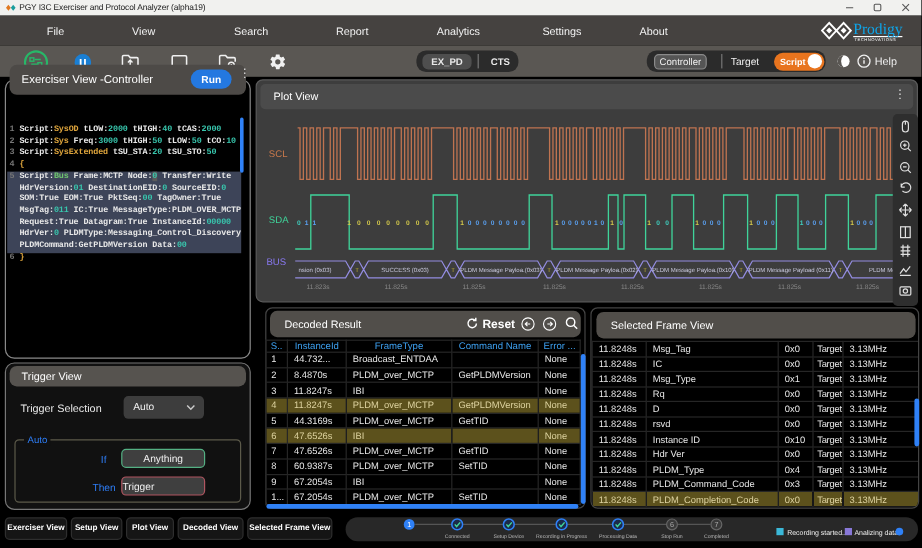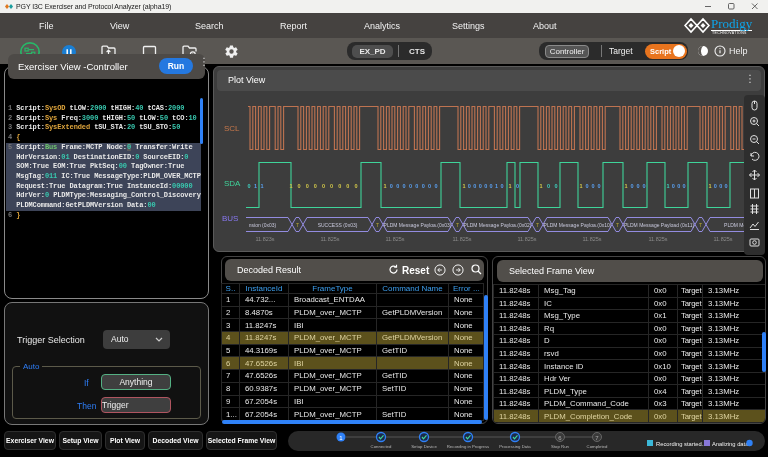--- a/index.html
+++ b/index.html
@@ -127,20 +127,23 @@
   <span class="w">HdrVersion:</span><span class="v">01</span><span class="w"> DestinationEID:</span><span class="v">0</span><span class="w"> SourceEID:</span><span class="v">0</span>
   <span class="w">SOM:True EOM:True PktSeq:</span><span class="v">00</span><span class="w"> TagOwner:True</span>
   <span class="w">MsgTag:</span><span class="v">011</span><span class="w"> IC:True MessageType:PLDM_OVER_MCTP</span>
   <span class="w">Request:True Datagram:True InstanceId:</span><span class="v">00000</span>
   <span class="w">HdrVer:</span><span class="v">0</span><span class="w"> PLDMType:Messaging_Control_Discovery</span>
   <span class="w">PLDMCommand:GetPLDMVersion Data:</span><span class="v">00</span></span>
 6 <span class="y">}</span></div>
 <div class="abs" style="left:200px;top:98px;width:3px;height:46px;background:#2f81f7;border-radius:2px;"></div>
 
 <div class="panel" style="left:4px;top:302px;width:205px;height:123px;border-color:#777;background:#111;"></div>
+<div class="phead" style="left:8px;top:305px;width:197px;height:17px;background:#56534f;">
+ <div class="abs" style="left:10px;top:4px;font-size:9px;">Trigger View</div>
+</div>
 <div class="abs" style="left:17px;top:335px;color:#e8e8e8;font-size:9px;">Trigger Selection</div>
 <div class="abs" style="left:103px;top:330px;width:67px;height:19px;background:#3d3d3d;border-radius:4px;color:#f0f0f0;font-size:8.5px;line-height:19px;padding-left:8px;">Auto
  <svg class="abs" style="left:52px;top:7px" width="8" height="5" viewBox="0 0 8 5">
         <path d="M1 1 L4 4 L7 1" fill="none" stroke="#ccc" stroke-width="1.2"></path>
       </svg>
 </div>
 <div class="abs" style="left:12px;top:366px;width:189px;height:53px;border:1px solid #5c5a4a;border-radius:4px;"></div>
 <div class="abs" style="left:20px;top:362px;background:#111;padding:0 3px;color:#2e7ef7;font-size:8px;">Auto</div>
 <div class="abs" style="left:84px;top:378px;color:#2e7ef7;font-size:8.5px;">If</div>
 <div class="abs" style="left:101px;top:373.5px;width:70px;height:16px;background:#3f3f3f;border:1px solid #54b083;border-radius:4px;color:#f0f0f0;font-size:8.5px;text-align:center;line-height:15px;">Anything</div>

